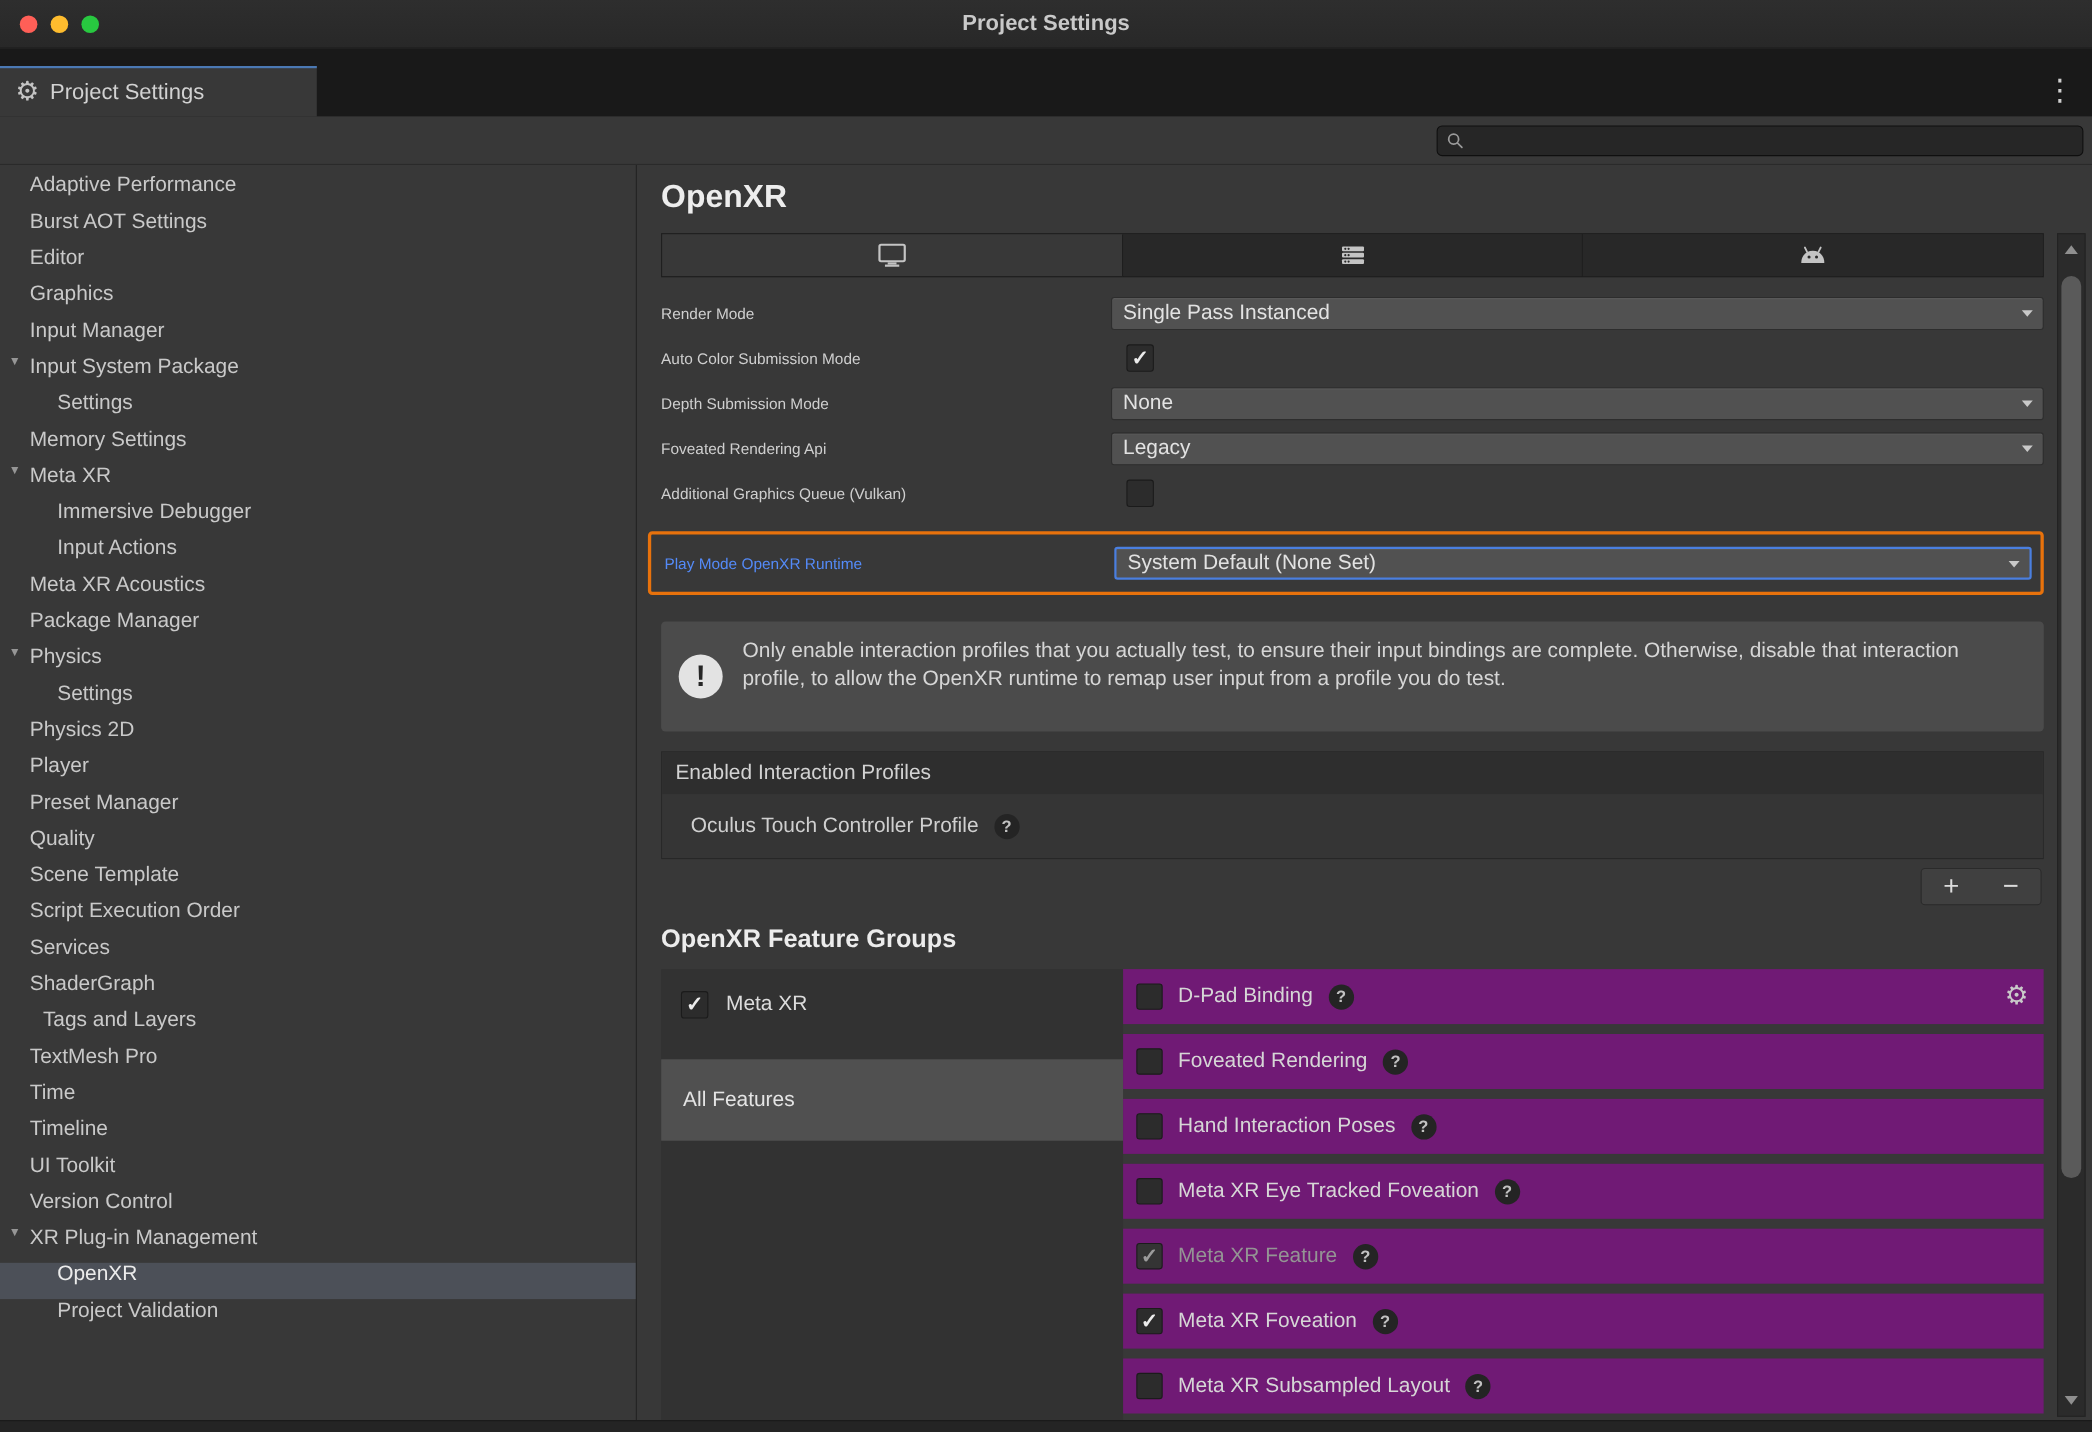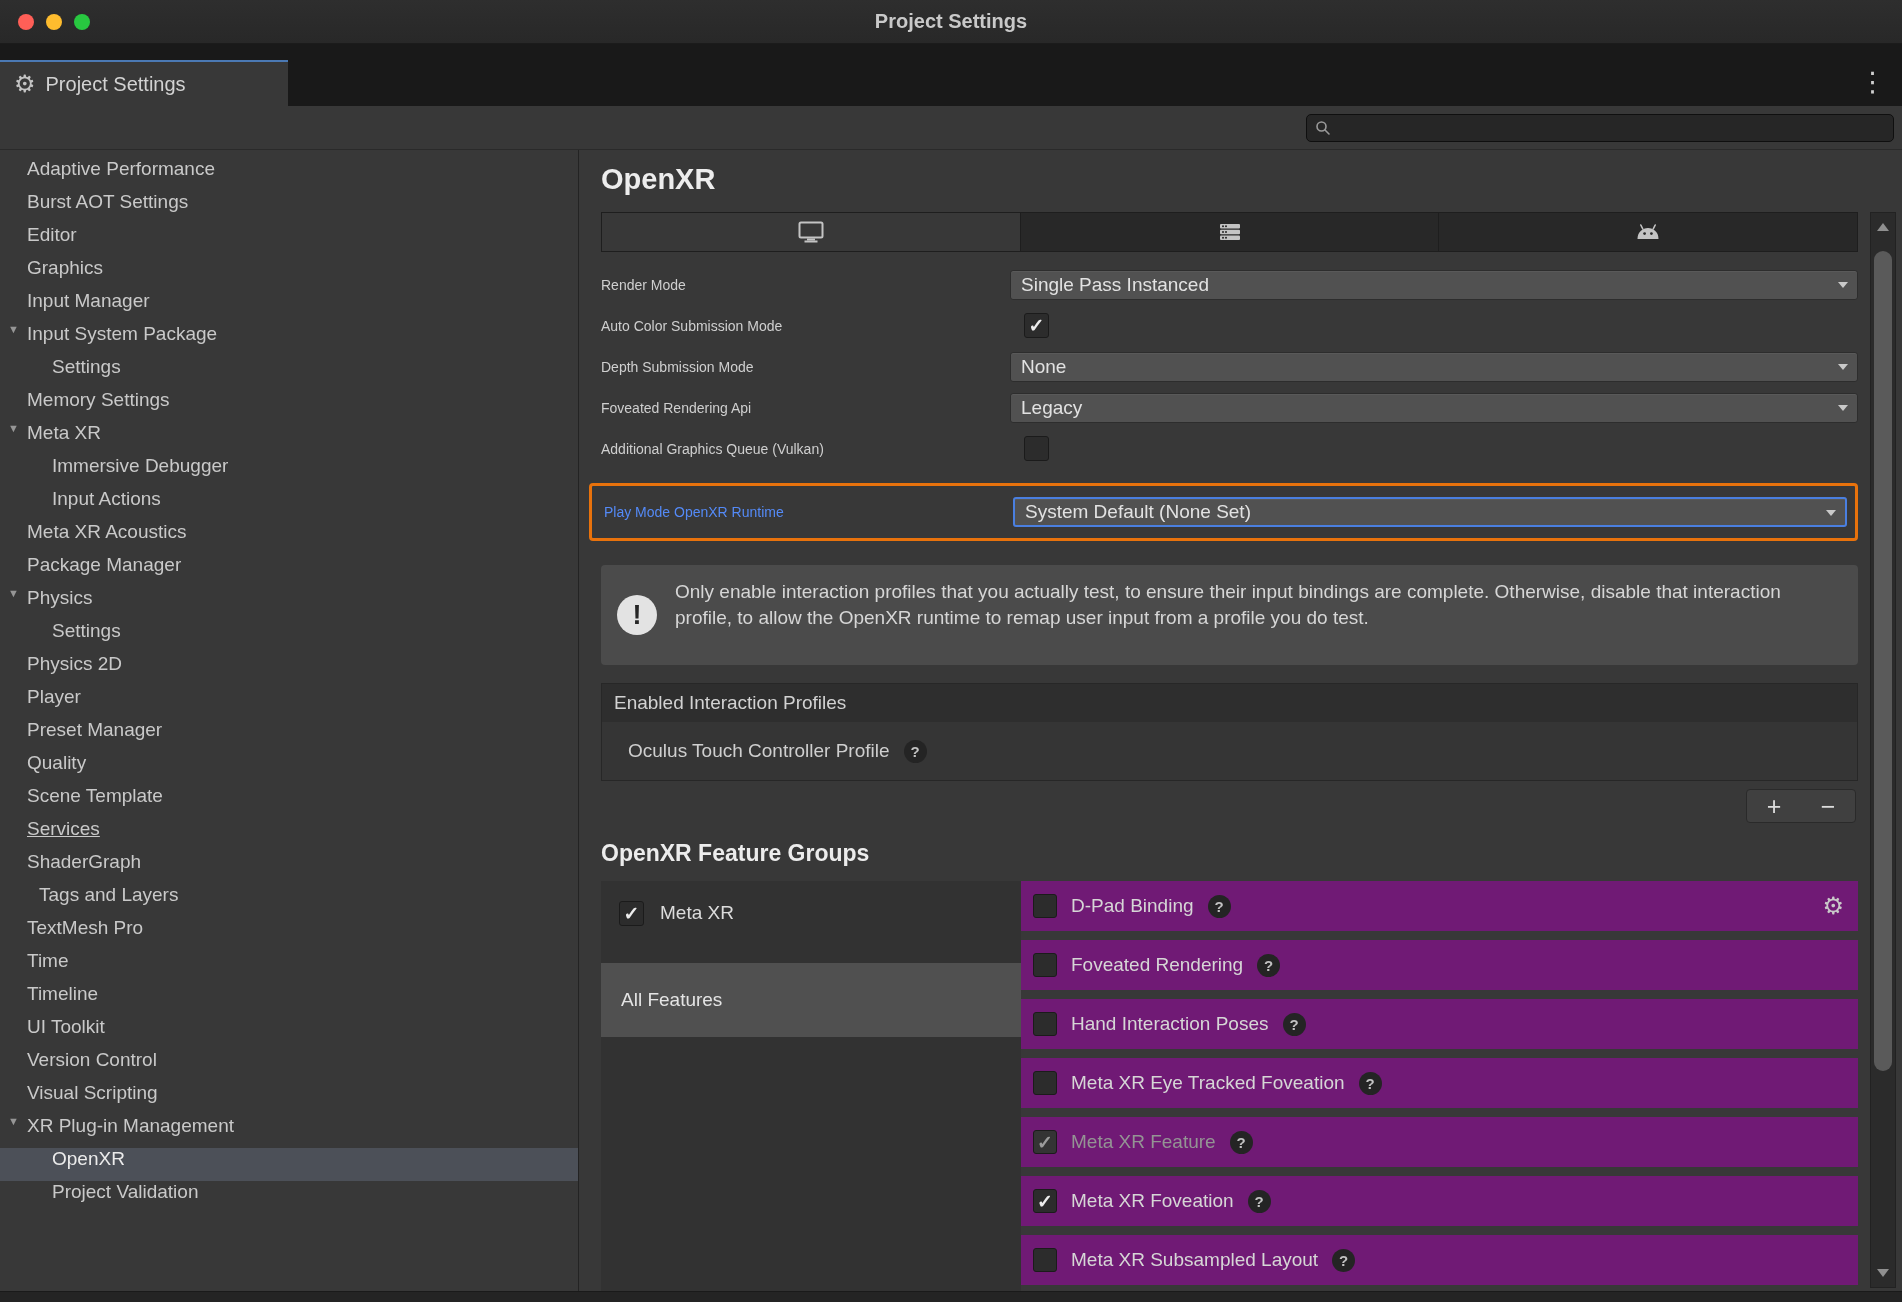--- a/index.html
+++ b/index.html
@@ -204,21 +204,24 @@
       </div>
       <div class="side-row" style="padding-left: 27px;">
         <span>Preset Manager</span>
       </div>
       <div class="side-row" style="padding-left: 27px;">
         <span>Quality</span>
       </div>
       <div class="side-row" style="padding-left: 27px;">
         <span>Scene Template</span>
       </div>
-      <div class="side-row" style="padding-left: 27px; text-decoration: underline;">
+      <div class="side-row" style="padding-left: 27px;">
+        <span>Script Execution Order</span>
+      </div>
+      <div class="side-row" style="padding-left: 27px;">
         <span>Services</span>
       </div>
       <div class="side-row" style="padding-left: 27px;">
         <span>ShaderGraph</span>
       </div>
       <div class="side-row" style="padding-left: 39px;">
         <span>Tags and Layers</span>
       </div>
       <div class="side-row" style="padding-left: 27px;">
         <span>TextMesh Pro</span>
@@ -227,23 +230,20 @@
         <span>Time</span>
       </div>
       <div class="side-row" style="padding-left: 27px;">
         <span>Timeline</span>
       </div>
       <div class="side-row" style="padding-left: 27px;">
         <span>UI Toolkit</span>
       </div>
       <div class="side-row" style="padding-left: 27px;">
         <span>Version Control</span>
-      </div>
-      <div class="side-row" style="padding-left: 27px;">
-        <span>Visual Scripting</span>
       </div>
       <div class="side-row" style="padding-left: 8px;">
         <span class="expander">▼</span>
         <span>XR Plug-in Management</span>
       </div>
       <div class="side-row selected" style="padding-left: 52px;">
         <span>OpenXR</span>
       </div>
       <div class="side-row" style="padding-left: 52px;">
         <span>Project Validation</span>

